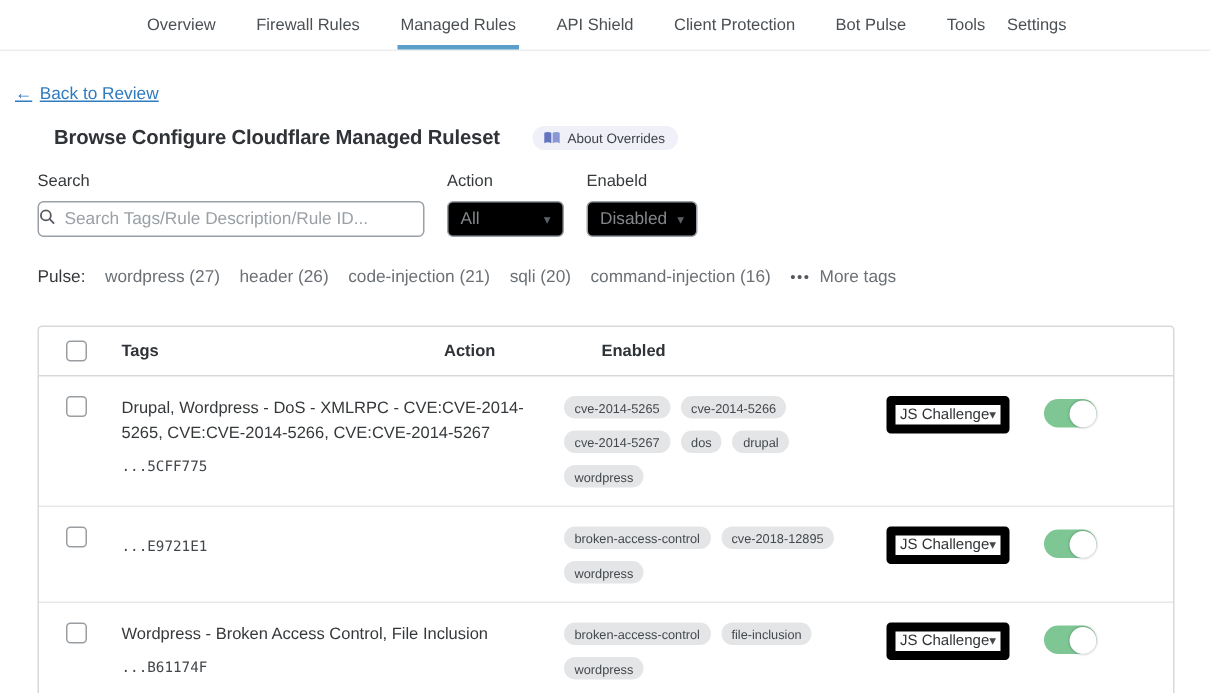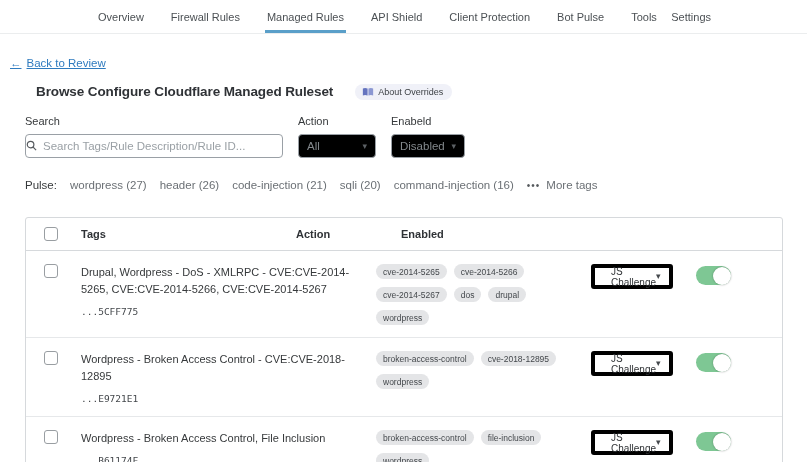--- a/index.html
+++ b/index.html
@@ -66,22 +66,22 @@
   .c-action { width:105px; flex:none; }
   .c-enabled { width:88px; flex:none; }
   .checkbox { width:14px; height:14px; border:1.5px solid #999ea2; border-radius:3px;
     background:#fff; }
   .desc-text { font-size:11px; color:#36393b; line-height:1.55; }
   .rule-id { font-family:"DejaVu Sans Mono",monospace; font-size:9.5px; color:#43474b;
     margin-top:8px; }
   .pills { display:flex; flex-wrap:wrap; gap:7px; row-gap:8px; }
   .pill { background:#e4e5e7; border-radius:9px; padding:2.5px 7px; font-size:8.5px;
     color:#44484c; white-space:nowrap; }
-  .row-select { width:82px; height:25px; border:4px solid #000000; border-radius:3px;
-    display:flex; align-items:center; justify-content:space-between; padding:0 16px;
+  .row-select { width:82px; height:25px; border:6px solid #000000; border-radius:3px;
+    display:flex; align-items:center; justify-content:space-between; padding:0 3px;
     font-size:10px; color:#303336; background:#fff; }
   .row-select .chev { color:#44484c; font-size:9px; line-height:1; }
   .toggle { width:35px; height:19px; border-radius:10px; background:#7ec794;
     position:relative; margin-top:2px; }
   .toggle .knob { position:absolute; top:0.5px; right:0.5px; width:18px; height:18px;
     border-radius:50%; background:#fff; box-shadow:0 0 2px rgba(0,0,0,0.35); }
 </style>
 </head>
 <body>
 
@@ -206,21 +206,20 @@
           <div class="toggle on">
             <div class="knob"></div>
           </div>
         </div>
       </div>
       <div class="row">
         <div class="c-check">
           <div class="checkbox"></div>
         </div>
         <div class="c-desc">
-          <div class="desc-text">Wordpress - Broken Access Control - CVE:CVE-2018-12895</div>
           <div class="rule-id">...E9721E1</div>
         </div>
         <div class="c-tags">
           <div class="pills">
             <span class="pill">broken-access-control</span>
             <span class="pill">cve-2018-12895</span>
             <span class="pill">wordpress</span>
           </div>
         </div>
         <div class="c-action">

